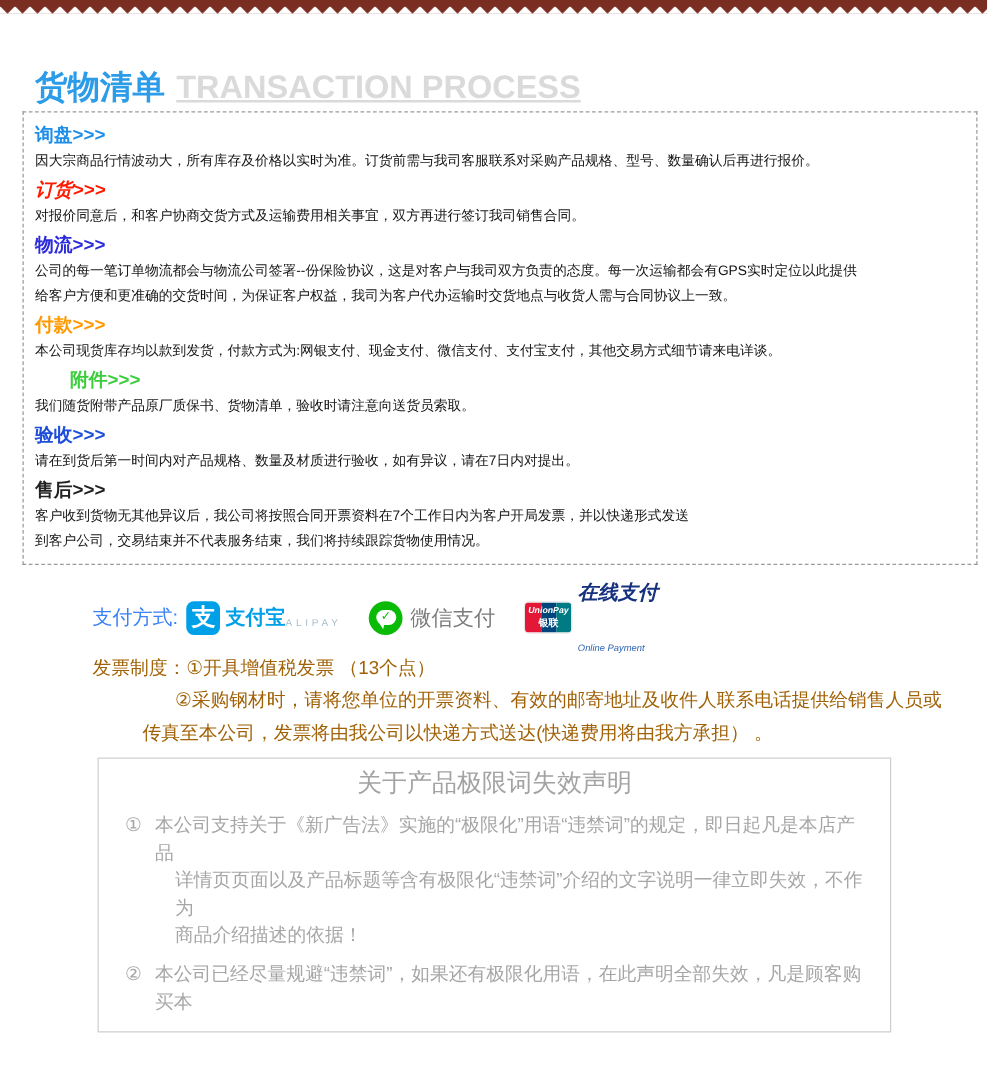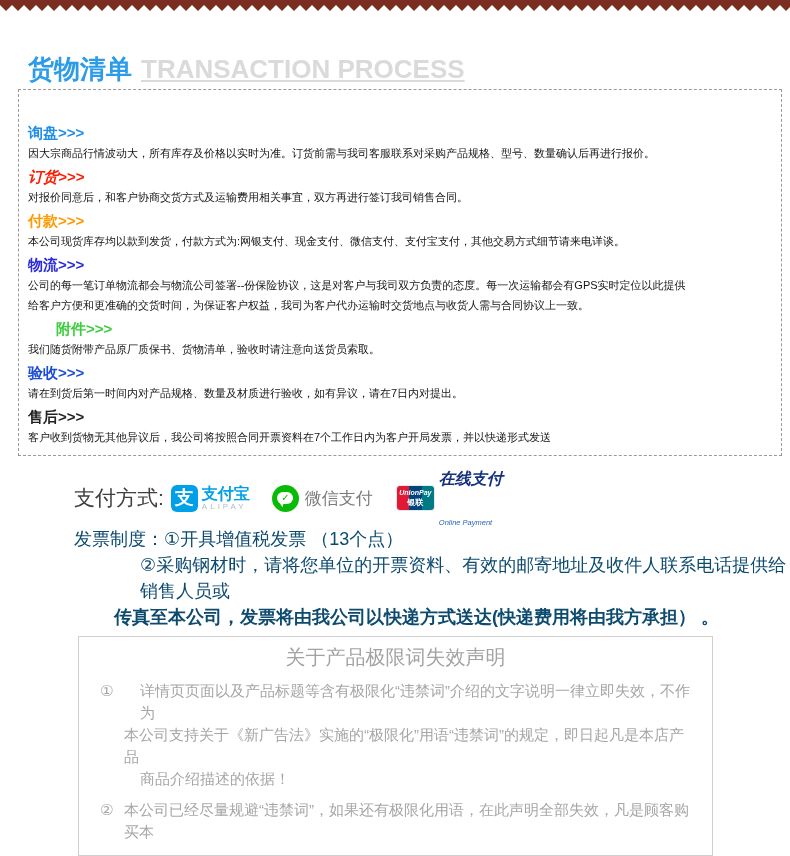--- a/index.html
+++ b/index.html
@@ -11,26 +11,26 @@
   .page-title { margin:44px 0 0 28px; font-size:26px; font-weight:bold; line-height:29px; white-space:nowrap; }
   .page-title .cn { color:#2D9CE8; }
   .page-title .en { color:#DADADA; margin-left:9px; letter-spacing:0px;text-decoration:underline; }
 
   .process-box { margin:5px 8px 0 18px; border:1px dashed #9A9A9A; padding:8px 12px 5px 9px; }
   .section { margin-bottom:3px; }
   .sec-head { font-size:15px; font-weight:bold; line-height:21px; }
   .sec-body { font-size:11px; line-height:20px; color:#141414; }
 
   .pay-row { display:flex; align-items:center; margin:26px 0 0 74px; height:32px; }
-  .pay-label { font-size:21px; color:#404040; }
+  .pay-label { font-size:16px; color:#3b82f6; }
   .pay-item { display:flex; align-items:center; }
 
   .alipay { margin-left:7px; }
   .alipay-badge { width:27px; height:27px; background:#00A0E9; border-radius:6px; color:#fff; font-size:19px; font-weight:bold; display:flex; align-items:center; justify-content:center; }
-  .alipay-text { margin-left:4px; display:flex; flex-direction:column; justify-content:center; }
+  .alipay-text { margin-left:4px; display:flex; flex-direction:row; justify-content:center;align-items:flex-end; }
   .alipay-cn { font-size:16px; font-weight:bold; color:#00A0E9; line-height:17px; }
   .alipay-en { font-size:8px; color:#A8BECC; letter-spacing:3px; line-height:9px; }
 
   .wechat { margin-left:22px; }
   .wechat-badge { position:relative; width:27px; height:27px; background:#09BB07; border-radius:50%; display:flex; align-items:center; justify-content:center; }
   .wechat-bubble { position:relative; width:16px; height:12px; background:#fff; border-radius:6px; display:flex; align-items:center; justify-content:center; }
   .wechat-bubble:after { content:""; position:absolute; left:2px; bottom:-3px; width:0; height:0; border-left:4px solid transparent; border-top:4px solid #fff; transform:rotate(12deg); }
   .wechat-check { color:#09BB07; font-size:10px; font-weight:bold; line-height:1; }
   .wechat-text { margin-left:6px; font-size:17px; color:#7C7C7C; }
 
@@ -38,24 +38,24 @@
   .up-card { position:relative; width:37px; height:24px; border-radius:3px; overflow:hidden; display:flex; box-shadow:0 0 0 1px #e8e8e8; }
   .up-card .s1 { width:34%; background:#E21836; }
   .up-card .s2 { width:33%; background:#00447C; }
   .up-card .s3 { width:33%; background:#007B84; }
   .up-brand { position:absolute; top:3px; left:0; right:0; text-align:center; color:#fff; font-size:7px; font-style:italic; font-weight:bold; line-height:8px; }
   .up-brand-cn { position:absolute; top:12px; left:0; right:0; text-align:center; color:#fff; font-size:8px; font-weight:bold; line-height:9px; }
   .up-text { margin-left:5px; display:flex; flex-direction:column; justify-content:center;gap:31px; }
   .up-cn { font-size:16px; font-weight:bold; font-style:italic; color:#16327F; line-height:17px; }
   .up-en { font-size:7.5px; font-style:italic; font-weight:normal; color:#2C64B5; line-height:9px; }
 
-  .invoice { margin:12px 0 0 74px; font-size:18px; color:#0c4a6e; }
+  .invoice { margin:12px 0 0 74px; font-size:15px; color:#a16207; }
   .inv-line { line-height:26px; }
   .inv-line2 { padding-left:66px; }
-  .inv-line3 { padding-left:40px;font-weight:bold; }
+  .inv-line3 { padding-left:40px; }
 
   .decl { width:635px; margin:6px 0 0 78px; border:1px solid #CFCFCF; padding:6px 21px 12px; box-sizing:border-box; }
   .decl-title { text-align:center; font-size:20px; color:#A3A3A3; line-height:28px; margin-bottom:1px; }
   .decl-item { display:flex; margin-top:9px; font-size:15px; color:#A6A6A6; line-height:22px; }
   .decl-num { width:24px; flex:none; }
   .decl-lines { flex:1; }
   .decl-line.cont { padding-left:16px; }
 </style>
 </head>
 <body>
@@ -71,53 +71,54 @@
     <rect width="790" height="11" fill="url(#teeth)"></rect>
   </svg>
 
   <h1 class="page-title">
     <span class="cn">货物清单</span><span class="en">TRANSACTION PROCESS</span>
   </h1>
 
   <div class="process-box">
 
     <div class="section">
-      <div class="sec-head" style="color: rgb(30, 142, 232); margin-top: 24px;">询盘&gt;&gt;&gt;</div>
+      <div class="sec-head" style="color: rgb(30, 142, 232);">询盘&gt;&gt;&gt;</div>
       <div class="sec-body">因大宗商品行情波动大，所有库存及价格以实时为准。订货前需与我司客服联系对采购产品规格、型号、数量确认后再进行报价。</div>
     </div>
 
     <div class="section">
       <div class="sec-head" style="color: rgb(255, 26, 0); font-style: italic;">订货&gt;&gt;&gt;</div>
       <div class="sec-body">对报价同意后，和客户协商交货方式及运输费用相关事宜，双方再进行签订我司销售合同。</div>
     </div>
 
     <div class="section">
-      <div class="sec-head" style="color: rgb(255, 153, 0);">付款&gt;&gt;&gt;</div>
-      <div class="sec-body">本公司现货库存均以款到发货，付款方式为:网银支付、现金支付、微信支付、支付宝支付，其他交易方式细节请来电详谈。</div>
+      <div class="sec-head" style="color: rgb(43, 43, 219);">物流&gt;&gt;&gt;</div>
+      <div class="sec-body">公司的每一笔订单物流都会与物流公司签署--份保险协议，这是对客户与我司双方负责的态度。每一次运输都会有GPS实时定位以此提供</div>
+      <div class="sec-body">给客户方便和更准确的交货时间，为保证客户权益，我司为客户代办运输时交货地点与收货人需与合同协议上一致。</div>
     </div>
 
     <div class="section">
-      <div class="sec-head" style="color: rgb(43, 43, 219);">物流&gt;&gt;&gt;</div>
-      <div class="sec-body">公司的每一笔订单物流都会与物流公司签署--份保险协议，这是对客户与我司双方负责的态度。每一次运输都会有GPS实时定位以此提供</div>
-      <div class="sec-body">给客户方便和更准确的交货时间，为保证客户权益，我司为客户代办运输时交货地点与收货人需与合同协议上一致。</div>
+      <div class="sec-head" style="color: rgb(255, 153, 0);">付款&gt;&gt;&gt;</div>
+      <div class="sec-body">本公司现货库存均以款到发货，付款方式为:网银支付、现金支付、微信支付、支付宝支付，其他交易方式细节请来电详谈。</div>
     </div>
 
     <div class="section">
       <div class="sec-head" style="color: rgb(60, 205, 60); padding-left: 28px;">附件&gt;&gt;&gt;</div>
       <div class="sec-body">我们随货附带产品原厂质保书、货物清单，验收时请注意向送货员索取。</div>
     </div>
 
     <div class="section">
       <div class="sec-head" style="color: #1d4ed8;">验收&gt;&gt;&gt;</div>
       <div class="sec-body">请在到货后第一时间内对产品规格、数量及材质进行验收，如有异议，请在7日内对提出。</div>
     </div>
 
     <div class="section">
       <div class="sec-head" style="color: rgb(34, 34, 34);">售后&gt;&gt;&gt;</div>
       <div class="sec-body">客户收到货物无其他异议后，我公司将按照合同开票资料在7个工作日内为客户开局发票，并以快递形式发送</div>
+      <div class="sec-body">到客户公司，交易结束并不代表服务结束，我们将持续跟踪货物使用情况。</div>
     </div>
 
   </div>
 
   <div class="pay-row">
     <span class="pay-label">支付方式:</span>
 
     <span class="pay-item alipay">
       <span class="alipay-badge">支</span>
       <span class="alipay-text">
@@ -155,22 +156,22 @@
     <div class="inv-line inv-line2">②采购钢材时，请将您单位的开票资料、有效的邮寄地址及收件人联系电话提供给销售人员或</div>
     <div class="inv-line inv-line3">传真至本公司，发票将由我公司以快递方式送达(快递费用将由我方承担） 。</div>
   </div>
 
   <div class="decl">
     <div class="decl-title">关于产品极限词失效声明</div>
 
     <div class="decl-item">
       <span class="decl-num">①</span>
       <span class="decl-lines">
+        <span class="decl-line" style="display:block">本公司支持关于《新广告法》实施的“极限化”用语“违禁词”的规定，即日起凡是本店产品</span>
         <span class="decl-line cont" style="display:block">详情页页面以及产品标题等含有极限化“违禁词”介绍的文字说明一律立即失效，不作为</span>
-        <span class="decl-line" style="display:block">本公司支持关于《新广告法》实施的“极限化”用语“违禁词”的规定，即日起凡是本店产品</span>
         <span class="decl-line cont" style="display:block">商品介绍描述的依据！</span>
       </span>
     </div>
 
     <div class="decl-item">
       <span class="decl-num">②</span>
       <span class="decl-lines">
         <span class="decl-line" style="display:block">本公司已经尽量规避“违禁词”，如果还有极限化用语，在此声明全部失效，凡是顾客购买本</span>
 
       </span>

